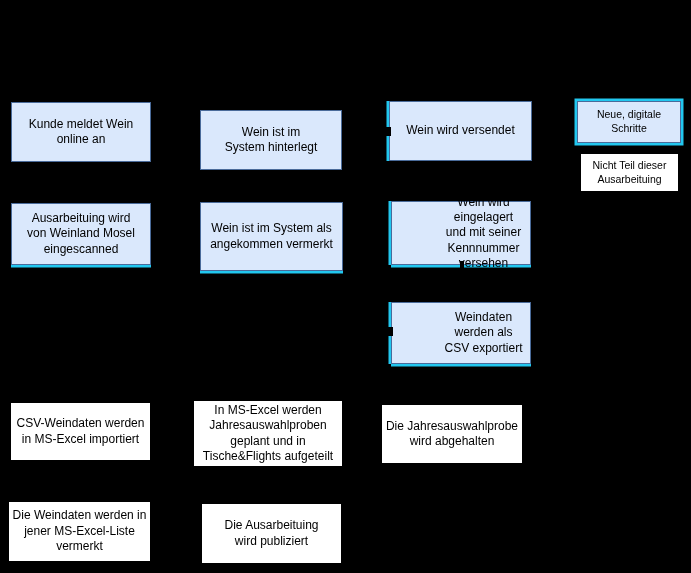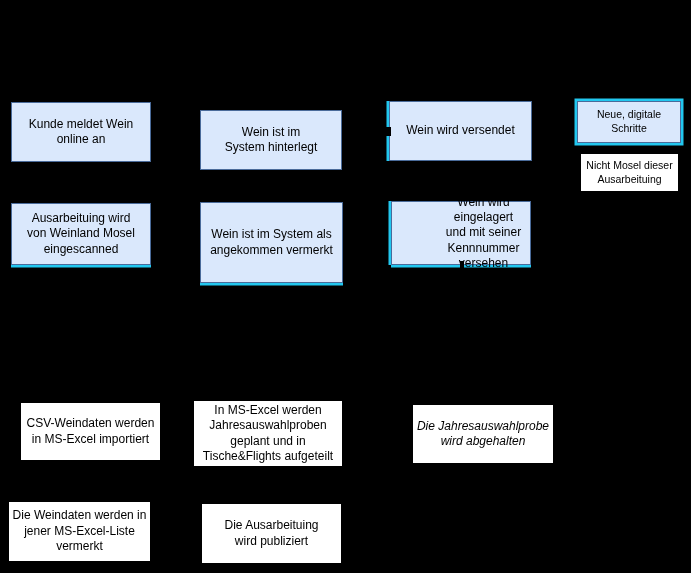--- a/index.html
+++ b/index.html
@@ -51,44 +51,46 @@
   <div class="node blue" style="left:11px;top:102px;width:140px;height:60px;">Kunde meldet Wein
 online an</div>
 
   <div class="node blue" style="left:200px;top:102px;width:142px;height:60px;margin-top:8px;">Wein ist im
 System hinterlegt</div>
 
   <div class="node blue cy-l" style="left:389px;top:101px;width:143px;height:60px;">Wein wird versendet<span class="tick" style="left:-4px;top:25px;width:5px;height:9px;"></span></div>
 
   <div class="node blue legend cy-all" style="left:577px;top:101px;width:104px;height:42px;">Neue, digitale Schritte</div>
 
-  <div class="node white legend" style="left:580px;top:153px;width:99px;height:39px;">Nicht Mosel dieser
+  <div class="node white legend" style="left:580px;top:153px;width:99px;height:39px;">Nicht Teil dieser
 Ausarbeituing</div>
 
   <div class="node blue cy-b" style="left:11px;top:203px;width:140px;height:62px;">Ausarbeituing wird
 von Weinland Mosel
 eingescanned</div>
 
-  <div class="node blue cy-b" style="left:200px;top:202px;width:143px;height:81px;">Wein ist im System als
+  <div class="node blue cy-b" style="left:200px;top:202px;width:143px;height:69px;">Wein ist im System als
 angekommen vermerkt</div>
 
   <div class="node blue cy-lb" style="left:391px;top:201px;width:140px;height:64px;">Wein wird eingelagert
 und mit seiner
 Kennnummer versehen<span class="tick" style="left:68px;bottom:-4px;width:4px;height:7px;"></span></div>
 
+  <div class="node blue cy-lb" style="left:391px;top:302px;width:140px;height:62px;">Weindaten werden als
+CSV exportiert<span class="tick" style="left:-4px;top:24px;width:5px;height:9px;"></span></div>
 
-  <div class="node white" style="left:10px;top:402px;width:141px;height:59px;margin-left:10px;">CSV-Weindaten werden
+  <div class="node white" style="left:10px;top:402px;width:141px;height:59px;">CSV-Weindaten werden
 in MS-Excel importiert</div>
 
   <div class="node white" style="left:193px;top:400px;width:150px;height:67px;">In MS-Excel werden
 Jahresauswahlproben
 geplant und in
 Tische&amp;Flights aufgeteilt</div>
 
-  <div class="node white" style="left:412px;top:404px;width:142px;height:60px;font-style:italic;">Die Jahresauswahlprobe
+  <div class="node white" style="left:381px;top:404px;width:142px;height:60px;">Die Jahresauswahlprobe
 wird abgehalten</div>
 
   <div class="node white" style="left:8px;top:501px;width:143px;height:61px;">Die Weindaten werden in
 jener MS-Excel-Liste
 vermerkt</div>
 
   <div class="node white" style="left:201px;top:503px;width:141px;height:61px;">Die Ausarbeituing
 wird publiziert</div>
 
 </div>

